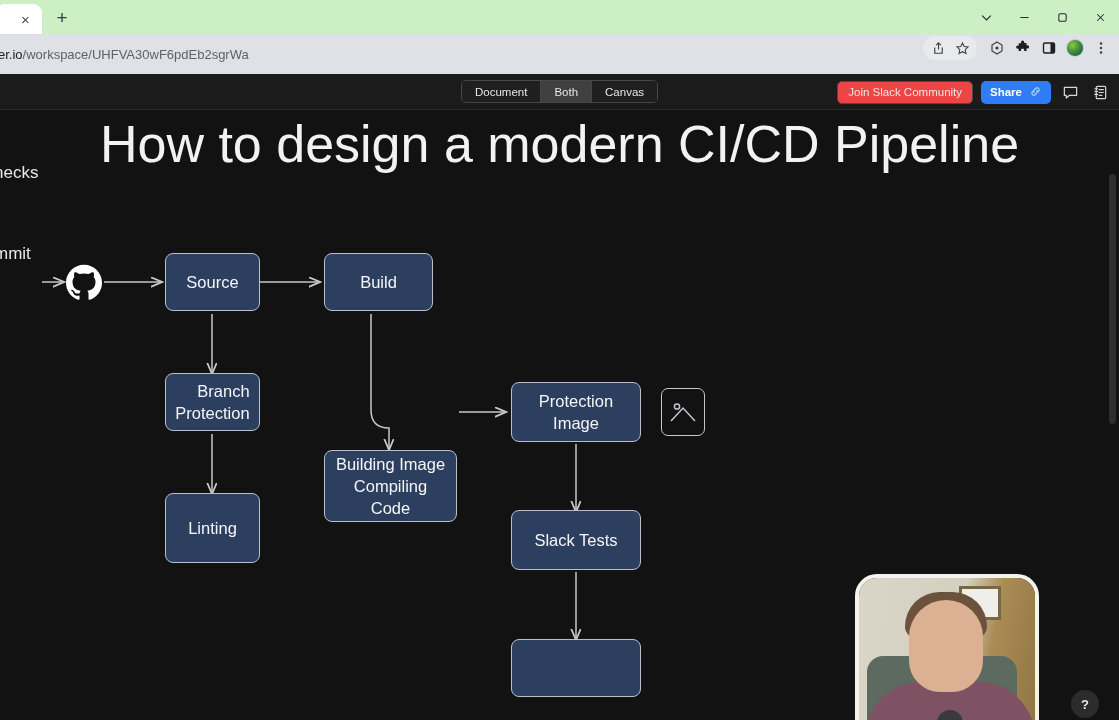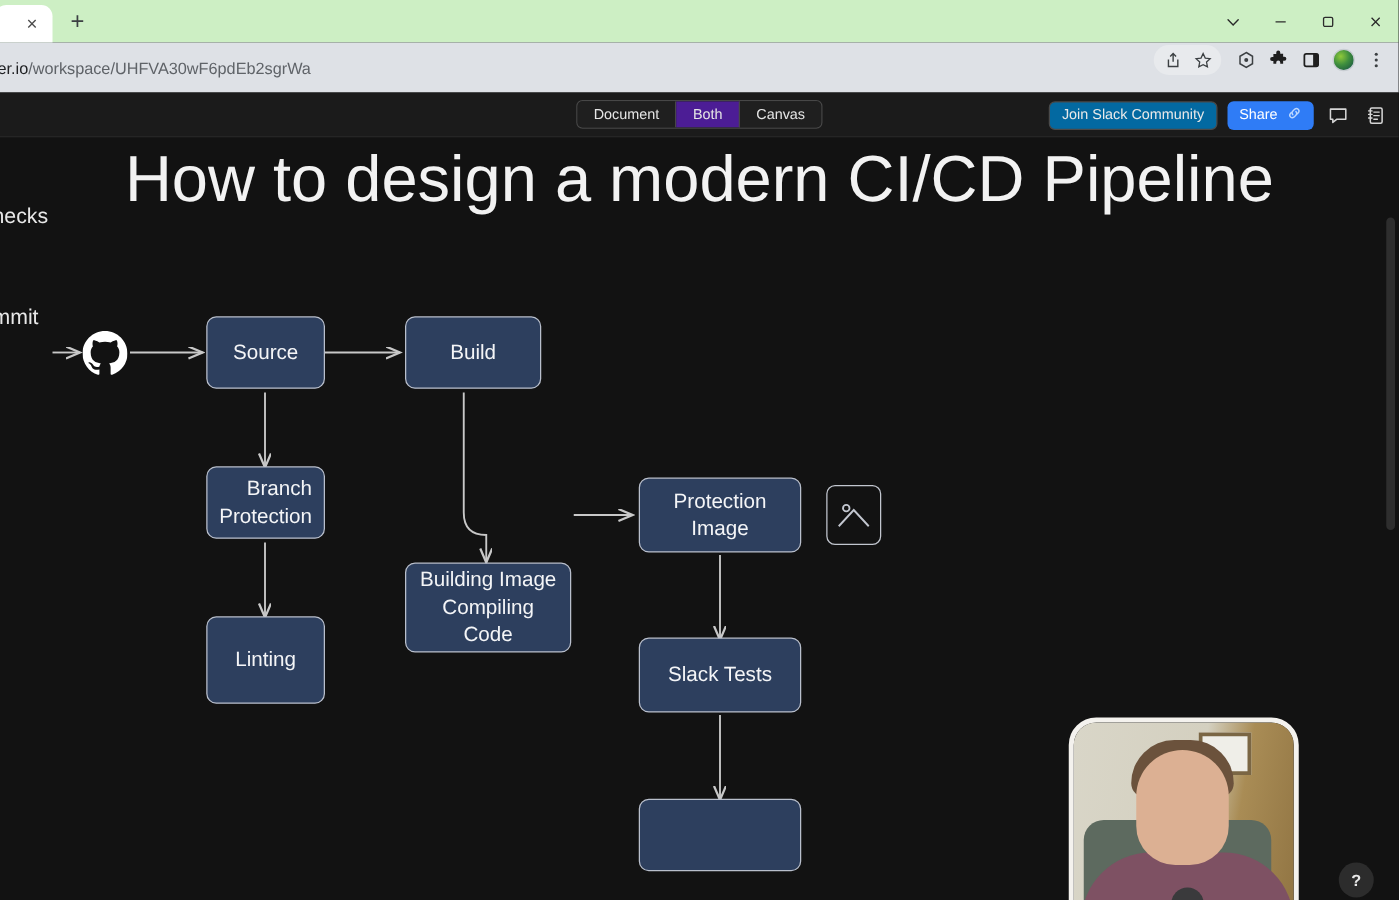--- a/index.html
+++ b/index.html
@@ -96,37 +96,37 @@
     height: 23px;
   }
   .seg-item {
     padding: 0 13px;
     display: flex; align-items: center;
     font-size: 11.5px; color: #e6e6e6;
     background: #1f1f1f;
     border-right: 1px solid #474747;
   }
   .seg-item:last-child { border-right: none; }
-  .seg-item.selected { background: #4c1d95; }
+  .seg-item.selected { background: #404040; }
 
   .toolbar-right {
     position: absolute; right: 8px; top: 0; height: 36px;
     display: flex; align-items: center; gap: 8px;
   }
   .btn-slack {
     height: 23px; padding: 0 10px;
     display: flex; align-items: center;
     border: 1px solid #4a4a4a; border-radius: 5px;
-    background: #0369a1; color: #e9e9e9; font-size: 11.5px;
+    background: #ef4444; color: #e9e9e9; font-size: 11.5px;
   }
   .btn-share {
     height: 23px; padding: 0 9px;
     display: flex; align-items: center; gap: 7px;
     border-radius: 5px;
-    background: #2f7cf6; color: #ffffff; font-size: 11.5px; font-weight: normal;
+    background: #2f7cf6; color: #ffffff; font-size: 11.5px; font-weight: bold;
   }
   .tb-icon {
     width: 22px; height: 22px;
     display: flex; align-items: center; justify-content: center;
     color: #d6d6d6;
   }
 
   
   .canvas {
     position: relative;

